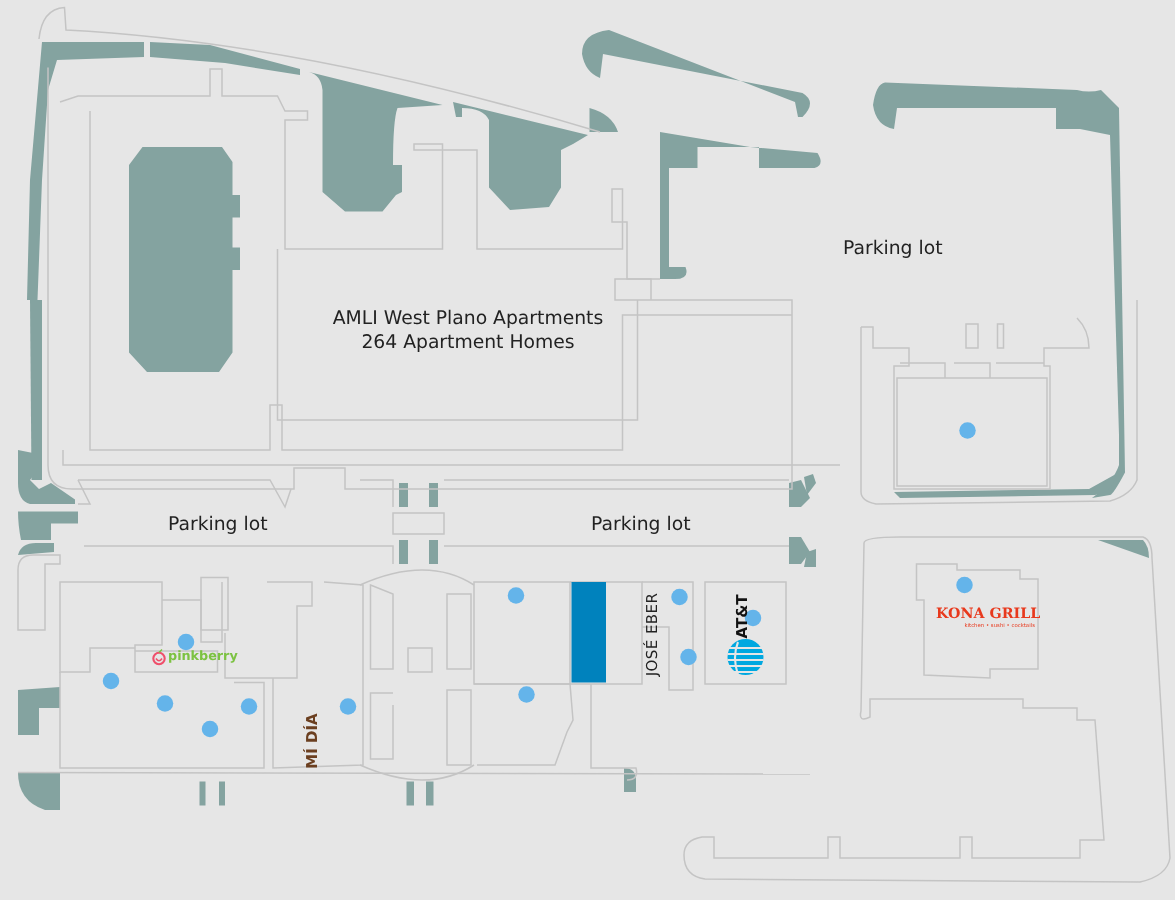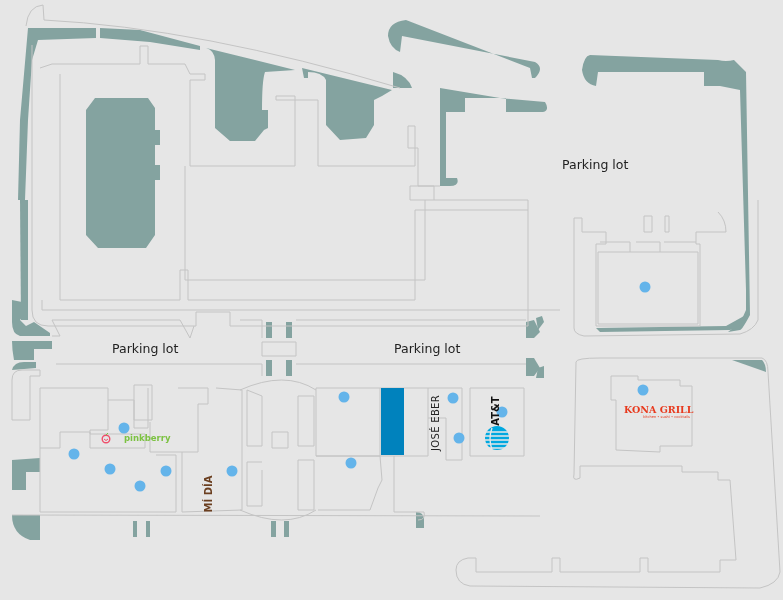--- a/index.html
+++ b/index.html
@@ -126,27 +126,29 @@
   </g>
 
   <g>
     <circle cx="497" cy="438" r="12" fill="#00a8e0"></circle>
     <path d="M485,432 L509,432 M485,436 L509,436 M485,440 L509,440 M486,444 L508,444 M488,448 L506,448" stroke="#e6e6e6" stroke-width="1.4"></path>
     <path d="M492,428 Q488,438 492,450" stroke="#e6e6e6" stroke-width="1.4" fill="none"></path>
   </g>
 </svg>
 
 <div class="label title-block" style="left:212px; top:204px; width:200px;">
+  <div>AMLI West Plano Apartments</div>
+  <div>264 Apartment Homes</div>
 </div>
 
 <div class="label lbl-13" style="left:562px; top:157px;">Parking lot</div>
 <div class="label lbl-13" style="left:112px; top:341px;">Parking lot</div>
 <div class="label lbl-13" style="left:394px; top:341px;">Parking lot</div>
 
-<div class="label" style="left:112px; top:433px; font-size:8.5px; color:#7cc242; font-weight:bold;margin-left:12px;">
+<div class="label" style="left:112px; top:433px; font-size:8.5px; color:#7cc242; font-weight:bold;">
   <span>pinkberry</span>
 </div>
 
 <div class="label rot" style="left:186px; top:486px; width:50px; height:16px; text-align:center; color:#6b3f20; font-weight:bold; font-size:10px; line-height:12px;">
   <span>MÍ DÍA</span>
 </div>
 
 <div class="label rot" style="left:406px; top:416px; width:60px; height:14px; text-align:center; color:#222; font-size:10px; line-height:14px; letter-spacing:0.3px;">
   <span>JOSÉ EBER</span>
 </div>

